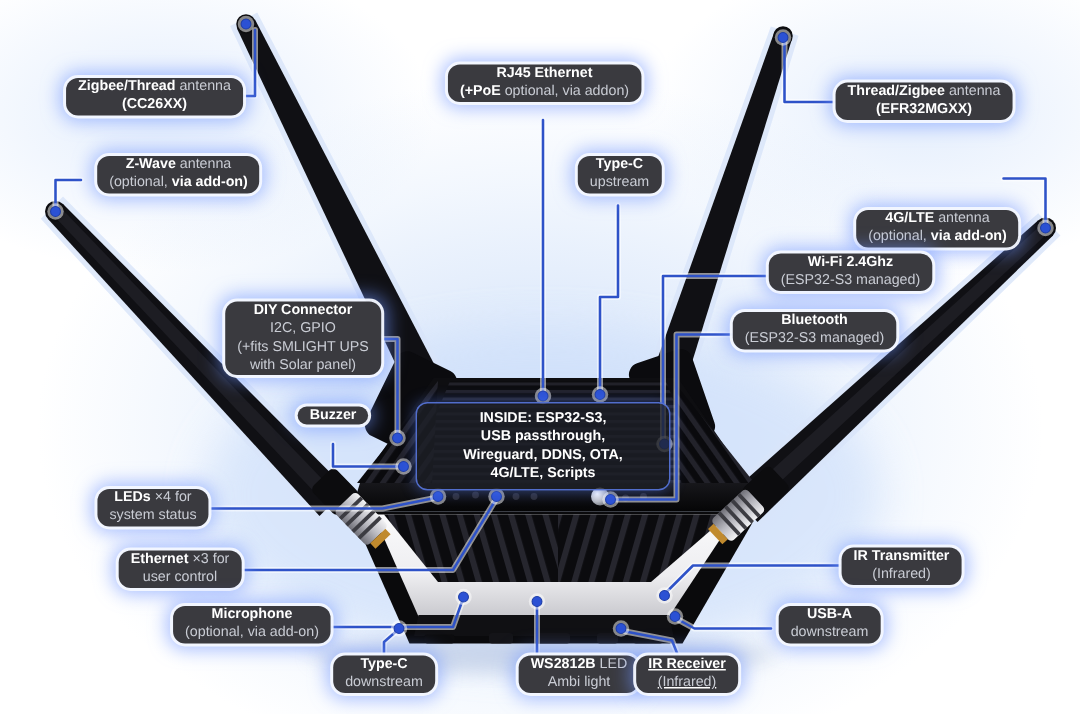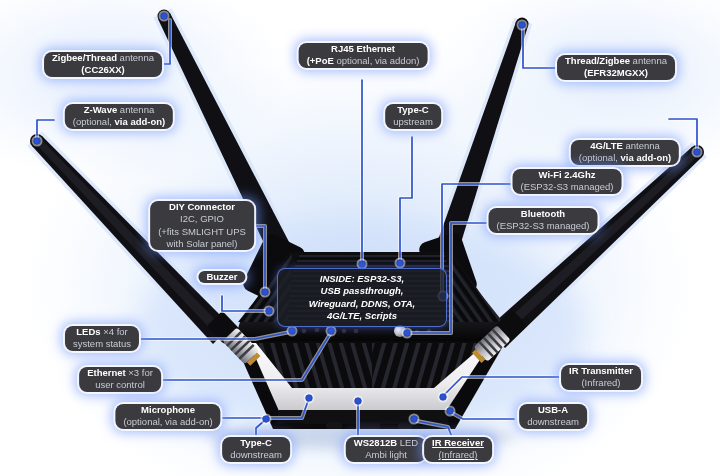--- a/index.html
+++ b/index.html
@@ -19,21 +19,21 @@
     padding:0 8px;font-size:9.5px;line-height:1.3;text-align:center;
     white-space:nowrap;z-index:30;
     box-shadow:0 0 0 2px rgba(244,248,255,.95), 0 0 12px 4px rgba(112,148,255,.6);
   }
   .lbl b{font-weight:700;color:#ffffff;}
   .lbl .dim{font-weight:400;color:#c9ccd4;}
   .lbl.inside{
     background:rgba(30,32,40,.78);
     border:1.5px solid rgba(92,124,235,.85);
     box-shadow:0 0 10px rgba(90,130,255,.45);
-    white-space:normal;z-index:25;padding:4px 18px;font-style:italic;
+    white-space:normal;z-index:25;padding:4px 18px;
   }
 </style>
 </head>
 <body>
 
 <div class="canvas">
 
   <svg width="720" height="476" viewBox="0 0 720 476">
     <defs>
       <pattern id="ridges" patternUnits="userSpaceOnUse" width="6" height="5">

